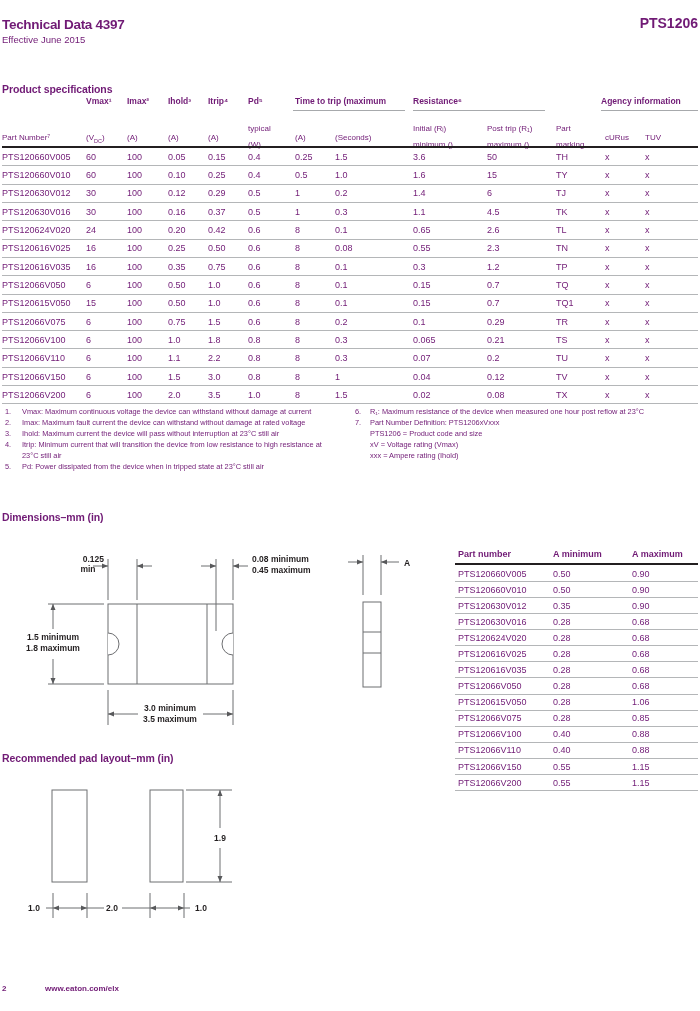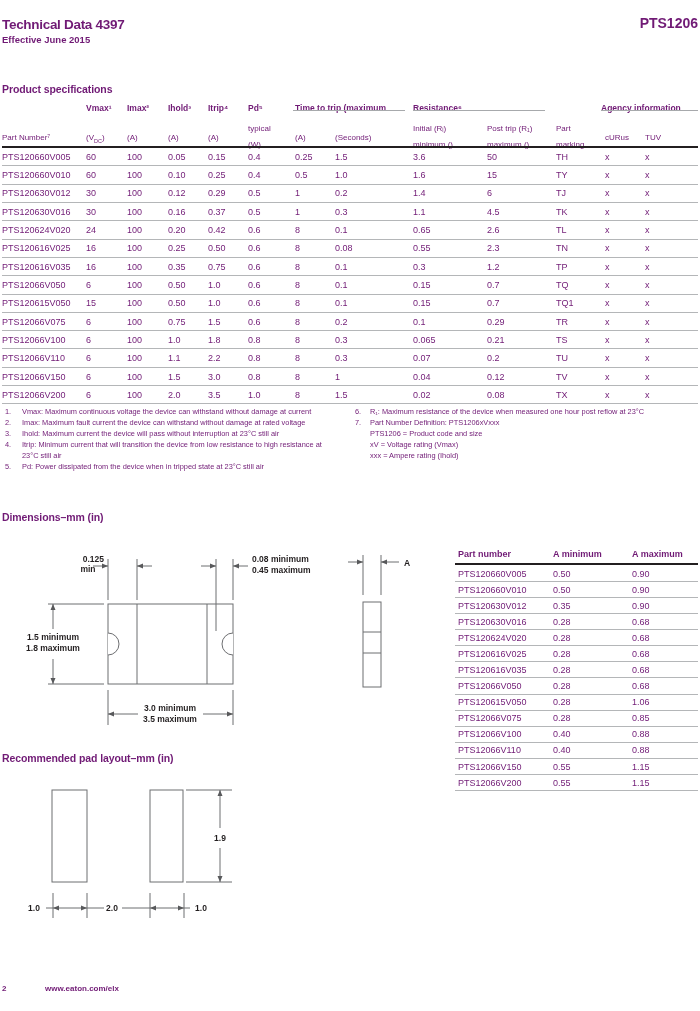--- a/index.html
+++ b/index.html
@@ -1,26 +1,26 @@
 <!DOCTYPE html>
 <html><head>
 <meta charset="utf-8">
 <style>
   html,body{margin:0;padding:0;background:#e8e8e8;}
   .page{position:relative;width:700px;height:1011px;background:#ffffff;overflow:hidden;
         font-family:"Liberation Sans","DejaVu Sans",sans-serif;color:#701a75;}
   .abs{position:absolute;}
   .doc-title{left:2px;top:17px;font-size:13.5px;font-weight:bold;letter-spacing:-0.3px;}
-  .doc-date{left:2px;top:34px;font-size:9.5px;font-weight:bold;}
+  .doc-date{left:2px;top:34px;font-size:9.5px;font-weight:normal;}
   .prod-code{right:2px;top:15px;font-size:14px;font-weight:bold;text-align:right;}
   .prod-desc{right:2px;top:31px;font-size:14.5px;text-align:right;letter-spacing:-0.2px;}
   .sec-title{font-size:10.5px;font-weight:bold;letter-spacing:-0.1px;}
 
   
-  .gh{position:absolute;font-size:8.5px;font-weight:bold;white-space:nowrap;margin-top:7px;}
+  .gh{position:absolute;font-size:8.5px;font-weight:bold;white-space:nowrap;}
   .gh-rule{position:absolute;height:1px;background:#a7a9ac;top:110px;}
   .sh{position:absolute;font-size:8px;font-weight:normal;line-height:16px;white-space:pre-line;}
   .sh sub{font-size:5.5px;}
   .thick-rule{position:absolute;height:1.6px;background:#231f20;}
 
   .spec-grid{position:absolute;left:2px;top:148px;width:696px;display:grid;
      grid-template-columns:84px 41px 41px 40px 40px 47px 40px 78px 74px 69px 49px 40px 53px;
      grid-auto-rows:18.32px;font-size:9px;}
   .spec-grid .cell{border-bottom:1px solid #b4b6b8;padding-top:3.8px;overflow:hidden;white-space:nowrap;}
 

